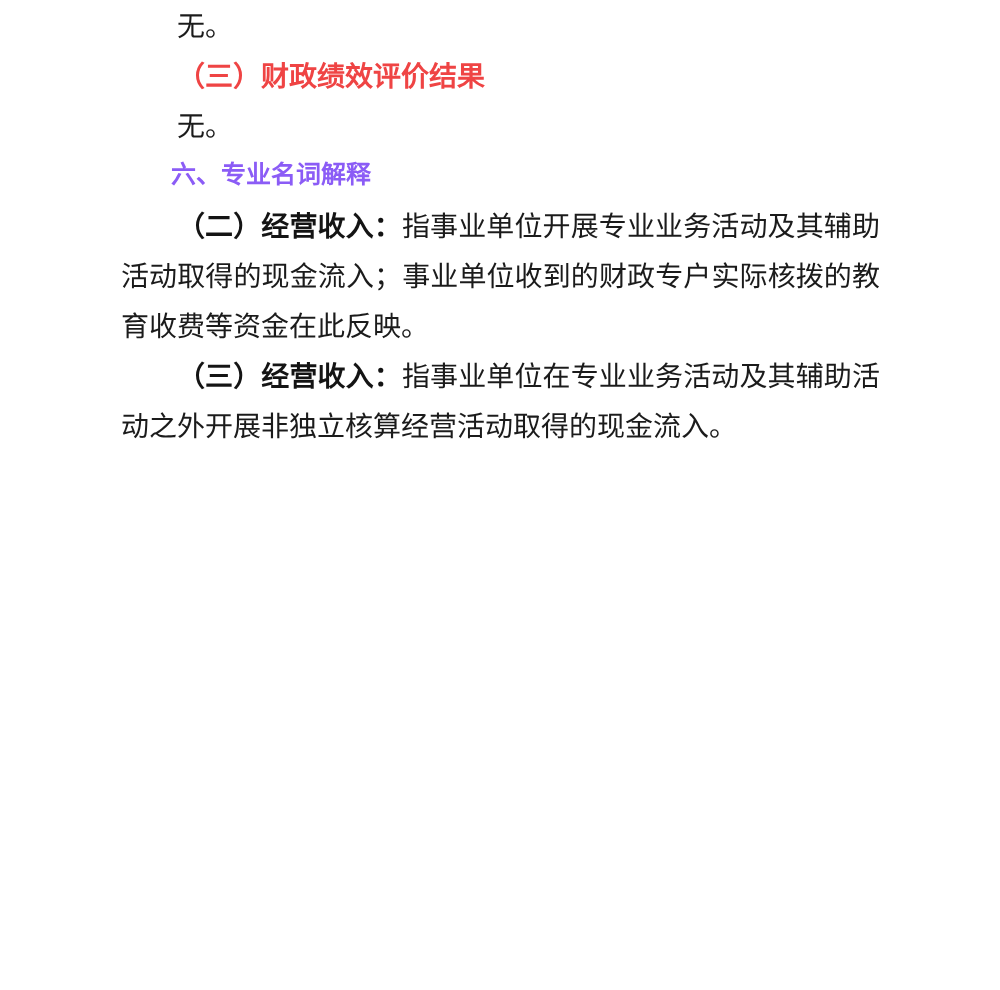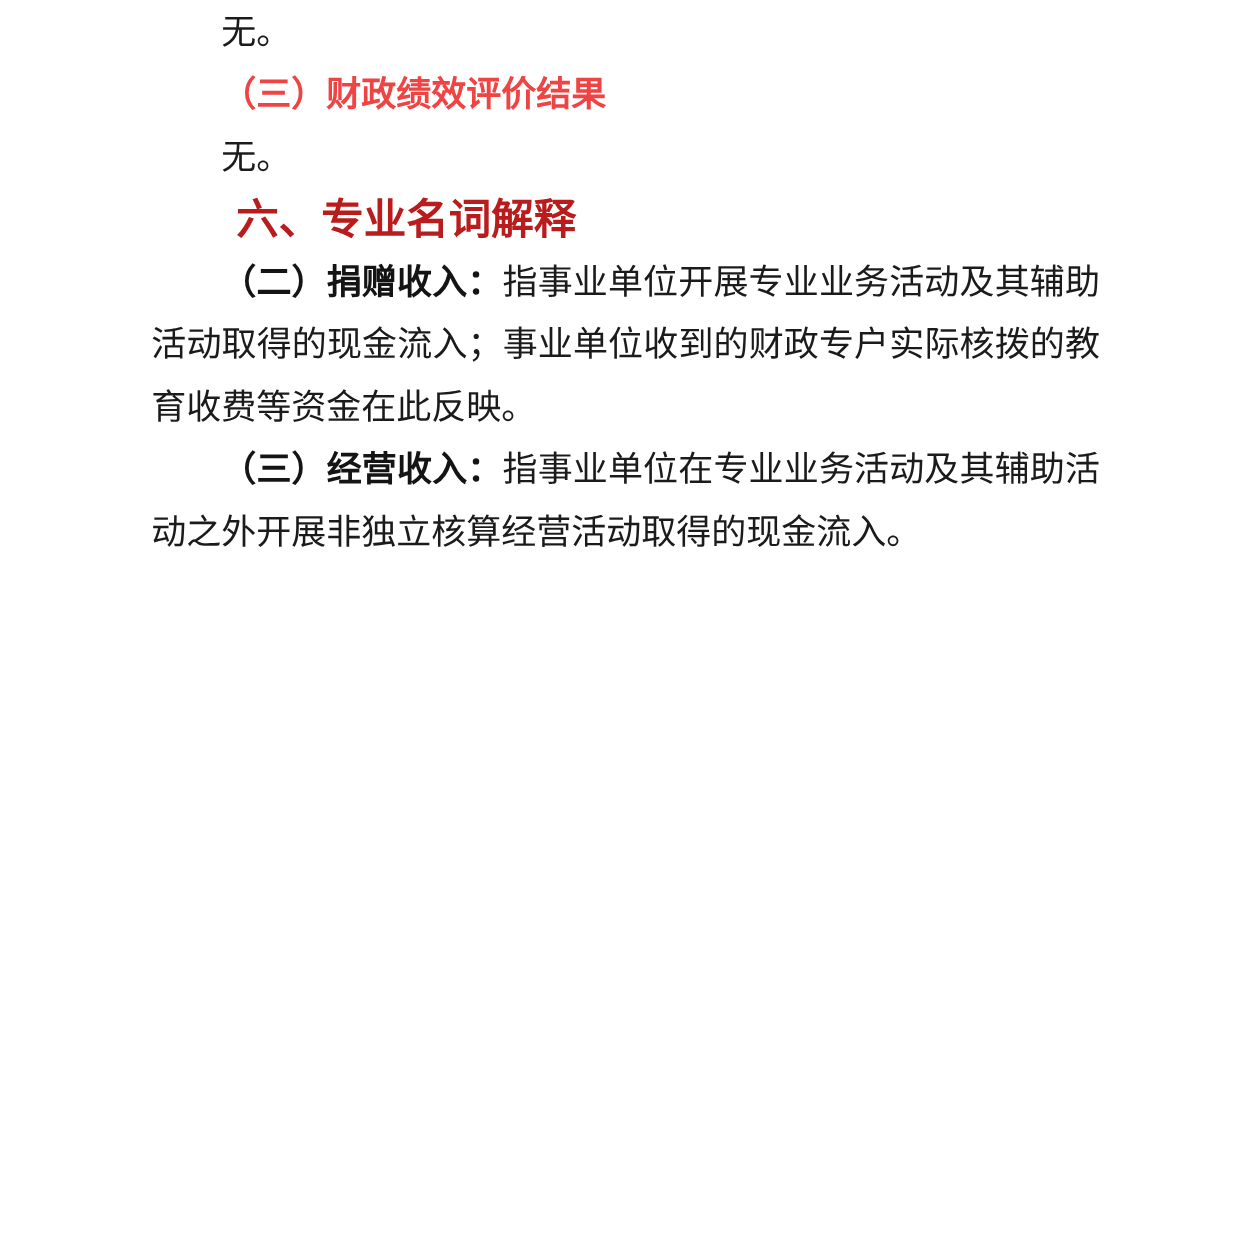--- a/index.html
+++ b/index.html
@@ -33,35 +33,35 @@
     text-justify: inter-ideograph;
     word-break: break-all;
     overflow-wrap: break-word;
   }
   .sub-heading {
     font-weight: bold;
     color: #ef4444;
   }
   .section-heading {
     font-weight: bold;
-    font-family: Liberation Serif, serif;
-    font-size: 34px;
-    color: #b91c1c;
+    font-family: Liberation Mono, monospace;
+    font-size: 25px;
+    color: #8b5cf6;
     line-height: 50px;
   }
   .term-label {
     font-weight: bold;
     color: #141414;
   }
 </style>
 </head>
 <body>
 
 <div class="page">
   <div class="doc" id="doc-body">
       <p class="para">无。</p>
       <p class="para sub-heading">（三）财政绩效评价结果</p>
       <p class="para">无。</p>
       <h2 class="para section-heading">六、专业名词解释</h2>
-      <p class="para"><span class="term-label">（二）捐赠收入：</span><span>指事业单位开展专业业务活动及其辅助活动取得的现金流入；事业单位收到的财政专户实际核拨的教育收费等资金在此反映。</span></p>
+      <p class="para"><span class="term-label">（二）经营收入：</span><span>指事业单位开展专业业务活动及其辅助活动取得的现金流入；事业单位收到的财政专户实际核拨的教育收费等资金在此反映。</span></p>
       <p class="para"><span class="term-label">（三）经营收入：</span><span>指事业单位在专业业务活动及其辅助活动之外开展非独立核算经营活动取得的现金流入。</span></p>
     </div>
 </div>
 
 </body></html>

